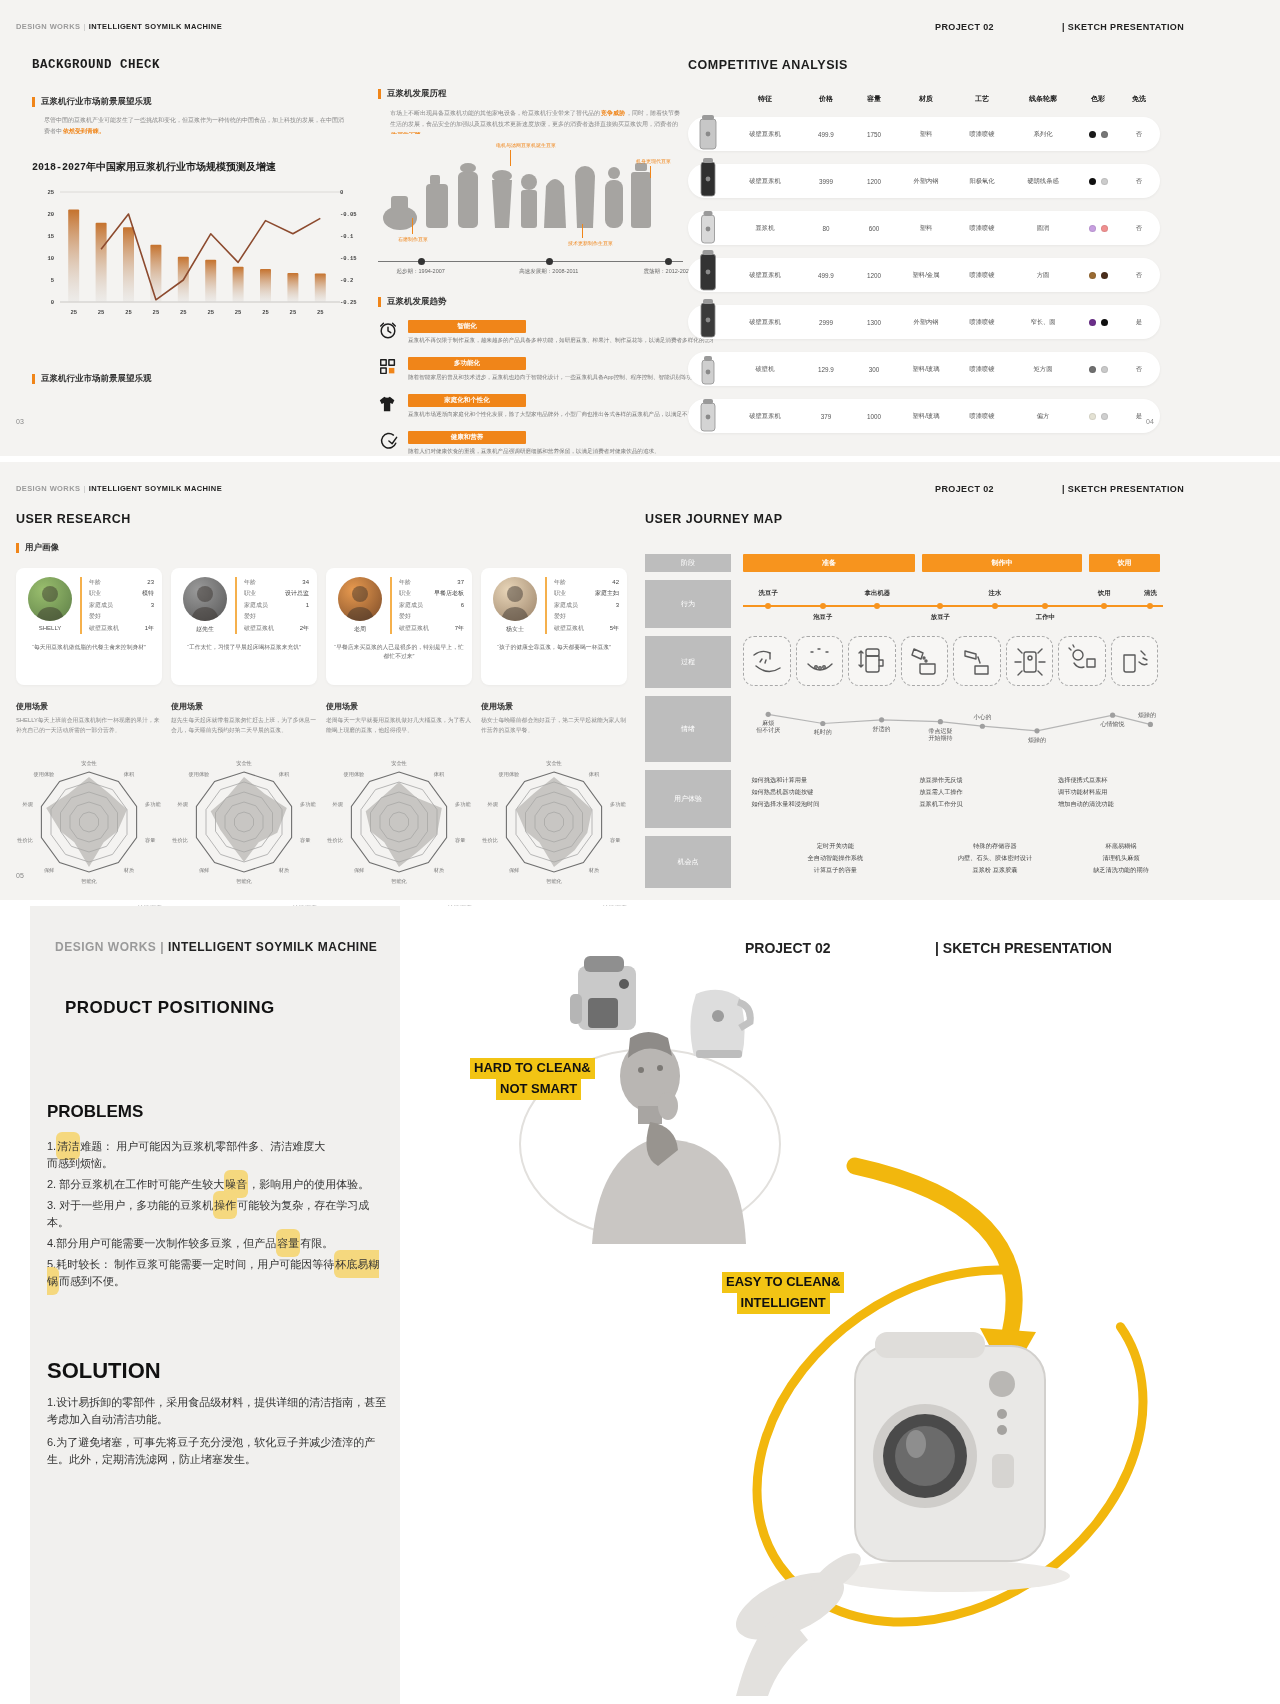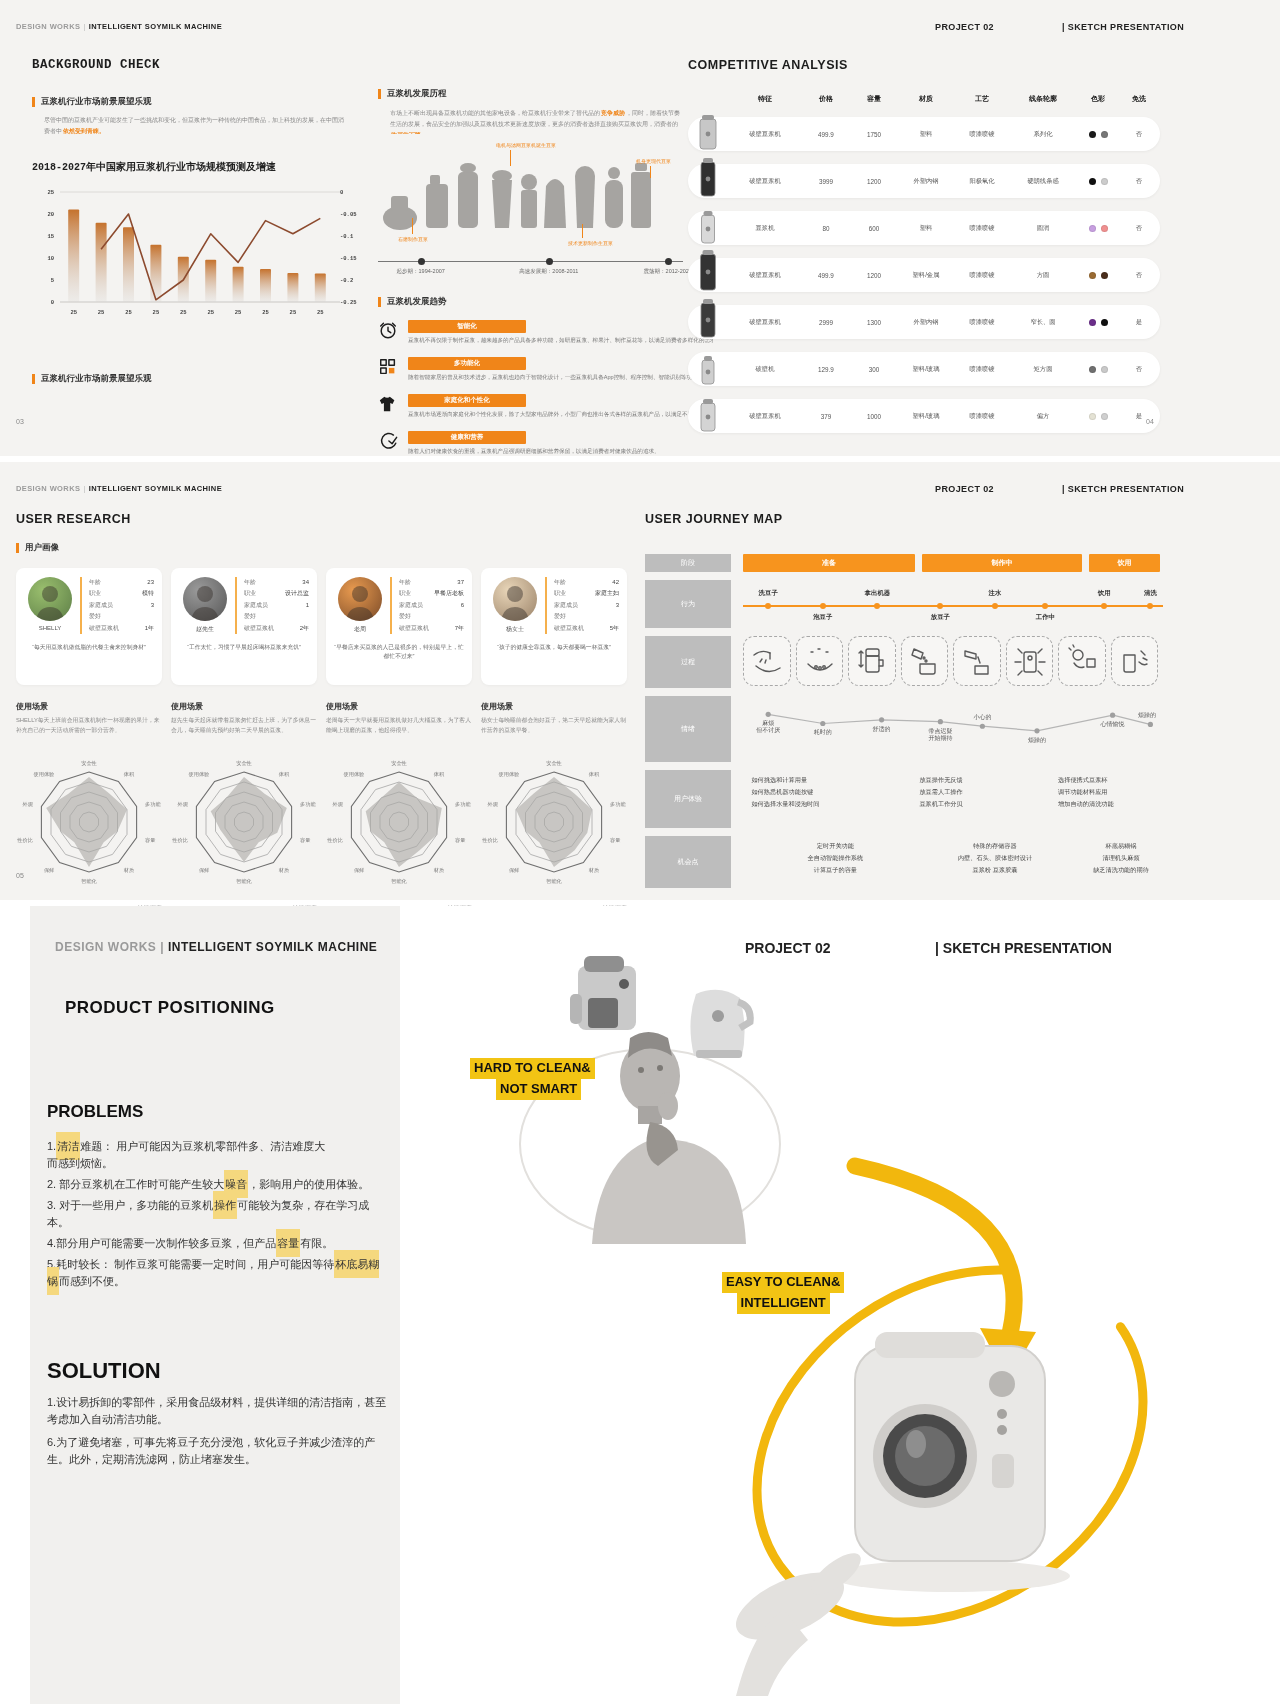--- a/index.html
+++ b/index.html
@@ -12,21 +12,21 @@
   .hdr{position:absolute;top:22px;left:16px;right:16px;font-size:7.5px;letter-spacing:.4px;}
   .hdr .brand{color:#9a9a9a;font-weight:bold;}
   .hdr .div{color:#bbb;margin:0 3px;}
   .hdr .mach{color:#222;font-weight:bold;}
   .hdr .proj{position:absolute;left:919px;top:0;color:#222;font-weight:bold;font-size:9px;}
   .hdr .right{position:absolute;left:1046px;top:0;color:#222;font-weight:bold;font-size:9px;}
   .sec-title{font-size:12.5px;font-weight:bold;color:#1c1c1c;letter-spacing:.5px;}
   .bar-head{display:flex;align-items:center;font-size:8.5px;font-weight:bold;color:#333;}
   .bar-head::before{content:"";width:3px;height:10px;background:#F08519;margin-right:6px;}
   .tiny{font-size:6px;color:#888;line-height:1.8;}
-  mark{padding:8px 1px;}
+  mark{padding:8px 1px;border-radius:6px;}
   mark.hl-orange{background:none;color:#F08519;font-weight:bold;}
   mark.hl-yellow{background:#F5D87E;color:#333;}
   .pageno{position:absolute;font-size:7px;color:#888;}
   
   .p1-left{position:absolute;left:32px;top:58px;width:348px;font-family:Liberation Mono, monospace;}
   .p1-mid{position:absolute;left:378px;top:88px;width:305px;}
   .p1-right{position:absolute;left:688px;top:58px;width:472px;}
   .chart-title{font-size:10px;font-weight:bold;color:#222;margin:22px 0 6px;}
   .outlook2{margin-top:26px;}
   .hist-para{margin-top:8px;height:26px;overflow:hidden;}

